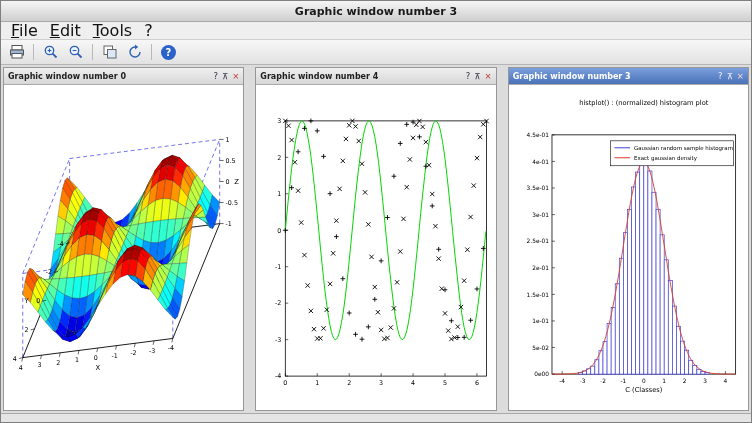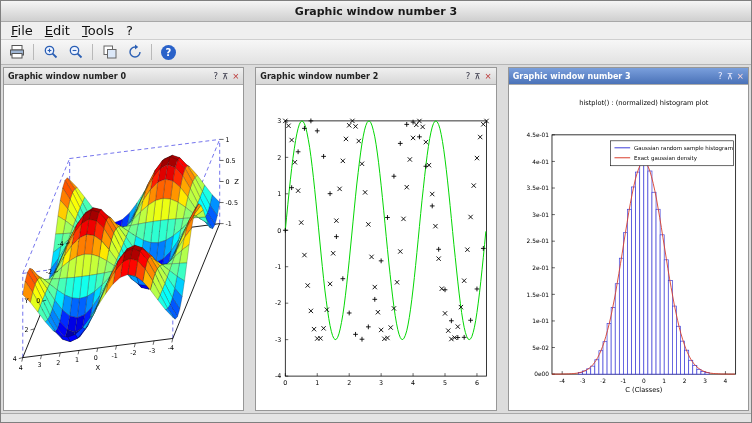--- a/index.html
+++ b/index.html
@@ -3,21 +3,21 @@
 <meta charset="utf-8">
 <style>
   html,body{margin:0;padding:0;width:752px;height:423px;overflow:hidden;
     font-family:"DejaVu Sans","Liberation Sans",sans-serif;background:#d6d6d6;}
   .app{width:750px;height:421px;border:1px solid #7f7f7f;background:#dcdcdc;
     display:flex;flex-direction:column;}
   .titlebar{height:20px;flex:0 0 20px;background:linear-gradient(#f5f5f5,#cfcfcf);
     border-bottom:1px solid #a8a8a8;display:flex;align-items:center;justify-content:center;
     font-size:11px;font-weight:bold;color:#1a1a1a;}
   .menubar{height:17px;flex:0 0 17px;background:#efefef;border-bottom:1px solid #cfcfcf;
-    display:flex;align-items:center;padding-left:4px;font-size:13px;color:#111;}
+    display:flex;align-items:center;padding-left:4px;font-size:16px;color:#111;}
   .menu-item{display:inline-block;padding:0 6px;cursor:default;}
   .menu-item::first-letter{text-decoration:underline;}
   .toolbar{height:24px;flex:0 0 24px;background:linear-gradient(#f7f7f7,#e2e2e2);
     border-bottom:1px solid #b5b5b5;display:flex;align-items:center;padding-left:4px;gap:2px;}
   .tbtn{width:21px;height:21px;display:flex;align-items:center;justify-content:center;
     border:1px solid transparent;border-radius:2px;cursor:default;}
   .tsep{width:1px;height:16px;background:#b9b9b9;margin:0 3px;}
   .help-glyph{width:15px;height:15px;background:#2a62c9;color:#fff;border-radius:50%;
     font-size:10px;font-weight:bold;display:flex;align-items:center;justify-content:center;}
   .panels{flex:0 0 348px;height:348px;box-sizing:border-box;display:flex;gap:11px;padding:2px;}
@@ -558,21 +558,21 @@
             <text x="226.8" y="141.54000000000002" font-size="6.5" text-anchor="start" fill="#000" font-family="DejaVu Sans, sans-serif">-1</text>
             <text x="96" y="285.84" font-size="7" text-anchor="middle" fill="#000" font-family="DejaVu Sans, sans-serif">X</text>
             <text x="25.19999999999999" y="218.84" font-size="7" text-anchor="end" fill="#000" font-family="DejaVu Sans, sans-serif">Y</text>
             <text x="235.8" y="99.80000000000001" font-size="7" text-anchor="start" fill="#000" font-family="DejaVu Sans, sans-serif">Z</text>
           </svg>
       </div>
     </div>
 
     <div class="panel">
       <div class="phdr">
-        <span>Graphic window number 2</span>
+        <span>Graphic window number 4</span>
         <span class="picons">
           <span class="pico">?</span>
           <span class="pico">⊼</span>
           <span class="pico close">×</span>
         </span>
       </div>
       <div class="pbody">
         <svg id="plot-1" viewBox="0 0 245 326" preserveAspectRatio="none">
             <rect x="30" y="36" width="206" height="256" fill="#fff" stroke="#000" stroke-width="0.8"></rect>
             <line x1="30" y1="292" x2="30" y2="289" stroke="#000" stroke-width="0.6"></line>

